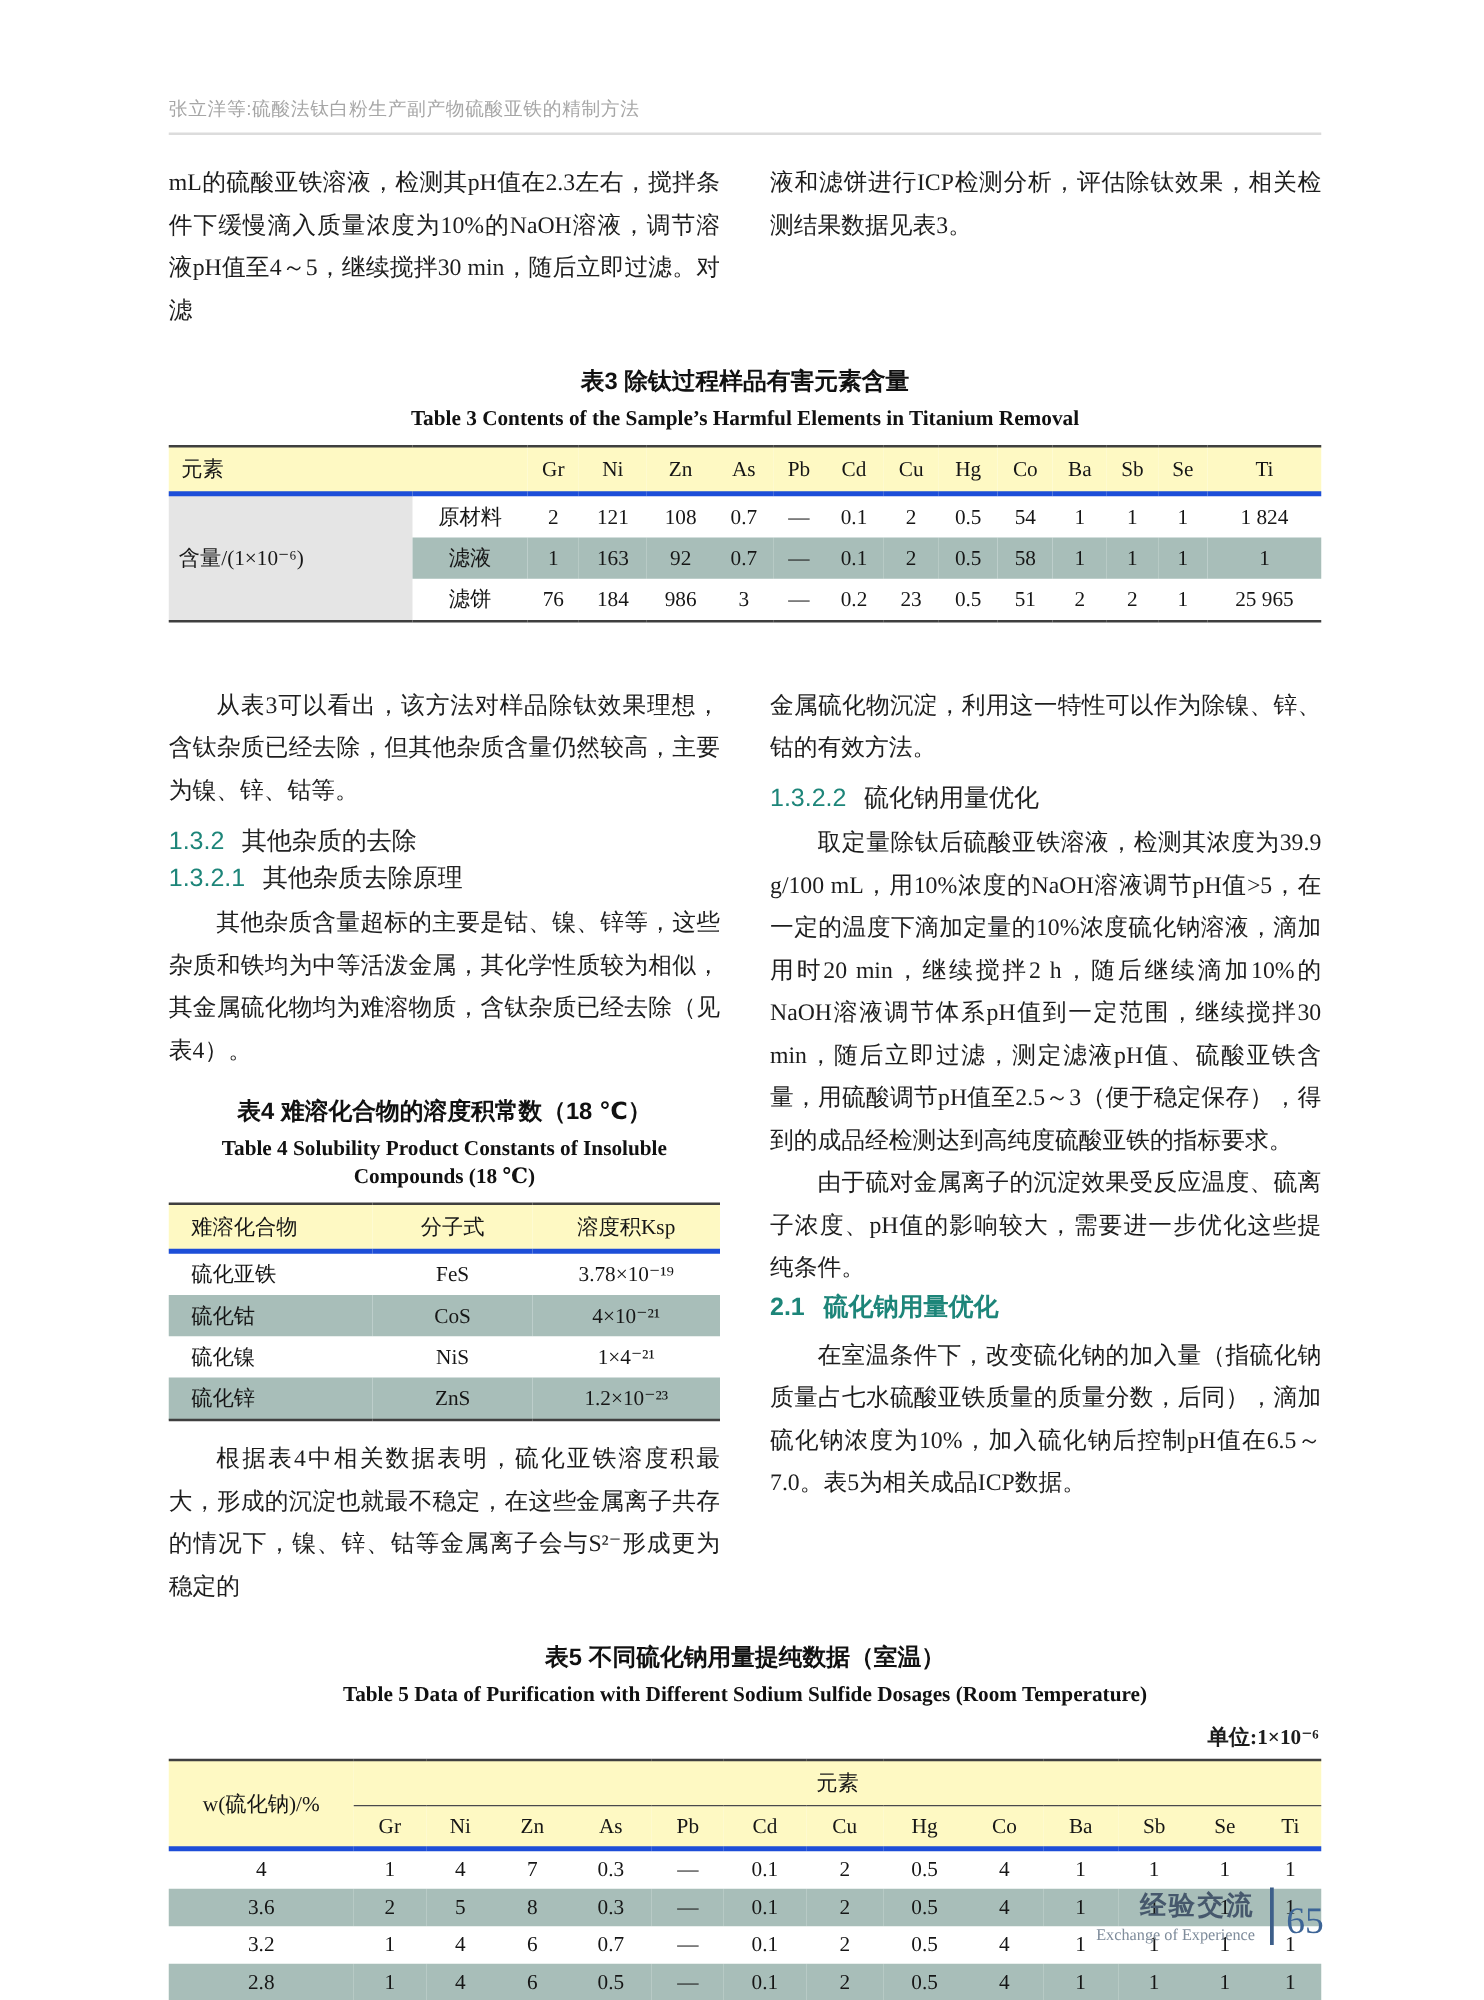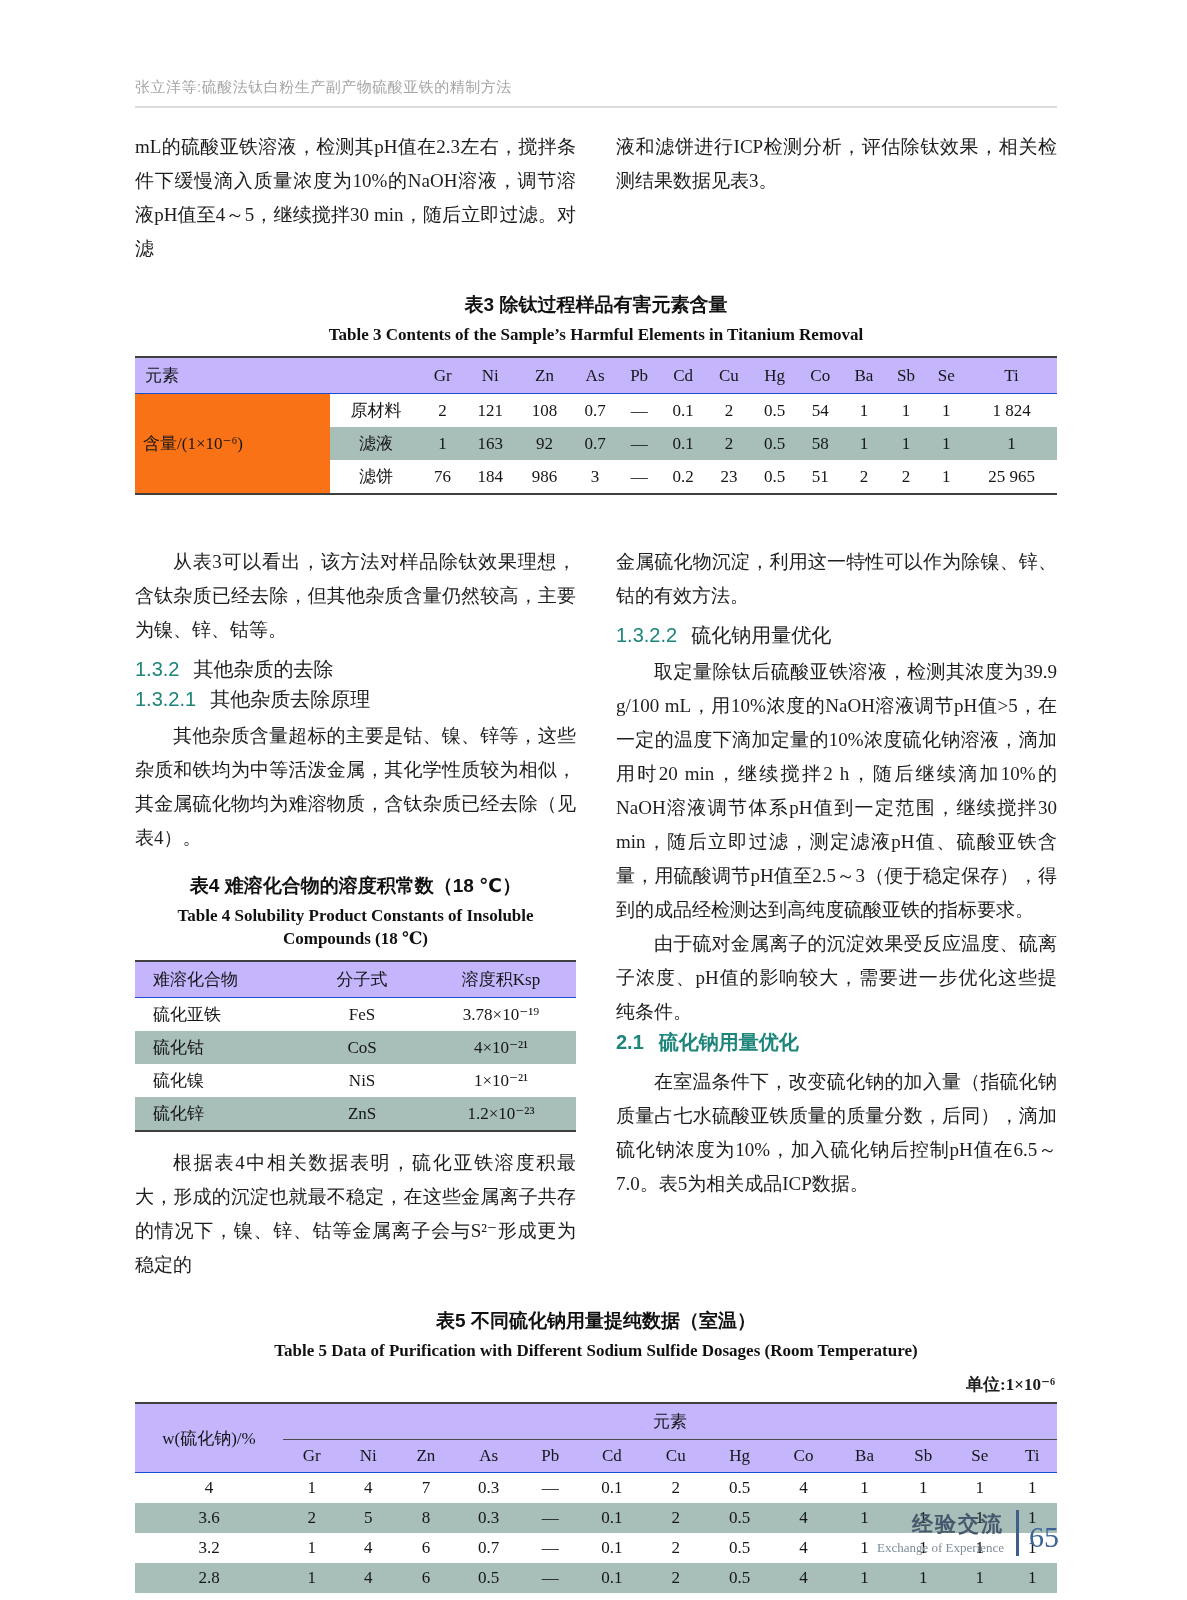--- a/index.html
+++ b/index.html
@@ -33,27 +33,27 @@
   .tblock3 { margin-top:26px; }
   .t4block { margin-top:18px; margin-bottom:14px; }
   .t5block { margin-top:26px; }
   .unit-line { text-align:right; font-weight:bold; font-size:17px; margin:12px 2px 6px 0; }
 
   
   .tbl-wrap { margin-top:11px; }
   .tbl-wrap table { width:100%; border-collapse:collapse;
     border-top:2px solid #3f3f3f; border-bottom:2px solid #3f3f3f;
     font-size:17px; }
-  .tbl-wrap thead { background:#c4b5fd; border-bottom:1px solid #1d4ed8; }
+  .tbl-wrap thead { background:#fef9c3; border-bottom:4px solid #1d4ed8; }
   .tbl-wrap th { font-weight:normal; padding:6px 3px; text-align:center; color:#161616; }
   .tbl-wrap td { padding:5px 3px; text-align:center; color:#161616; }
   .tbl-wrap tr.hl td { background:#a8beb9; }
 
   .t3 th.al { text-align:left; padding-left:10px; }
-  .t3 td.lab { text-align:left; width:195px; padding-left:8px; background:#f97316; }
+  .t3 td.lab { text-align:left; width:195px; padding-left:8px; background:#e5e5e5; }
   .t3 td.sub { width:92px; }
 
   .t4 th:first-child, .t4 td:first-child { text-align:left; padding-left:18px; width:37%; }
   .t4 th:nth-child(2), .t4 td:nth-child(2) { width:29%; }
 
   .t5 th.wlab { width:148px; }
   .t5 th.elspan { border-bottom:1px solid #4a4a4a; }
   .t5 td:first-child { width:148px; }
   .t5 td { padding:5px 3px; }
 
@@ -209,21 +209,21 @@
                     <td>3.78×10⁻¹⁹</td>
                   </tr>
                   <tr class="hl">
                     <td>硫化钴</td>
                     <td>CoS</td>
                     <td>4×10⁻²¹</td>
                   </tr>
                   <tr>
                     <td>硫化镍</td>
                     <td>NiS</td>
-                    <td>1×10⁻²¹</td>
+                    <td>1×4⁻²¹</td>
                   </tr>
                   <tr class="hl">
                     <td>硫化锌</td>
                     <td>ZnS</td>
                     <td>1.2×10⁻²³</td>
                   </tr>
                 </tbody>
               </table>
             </div>
         </section>

